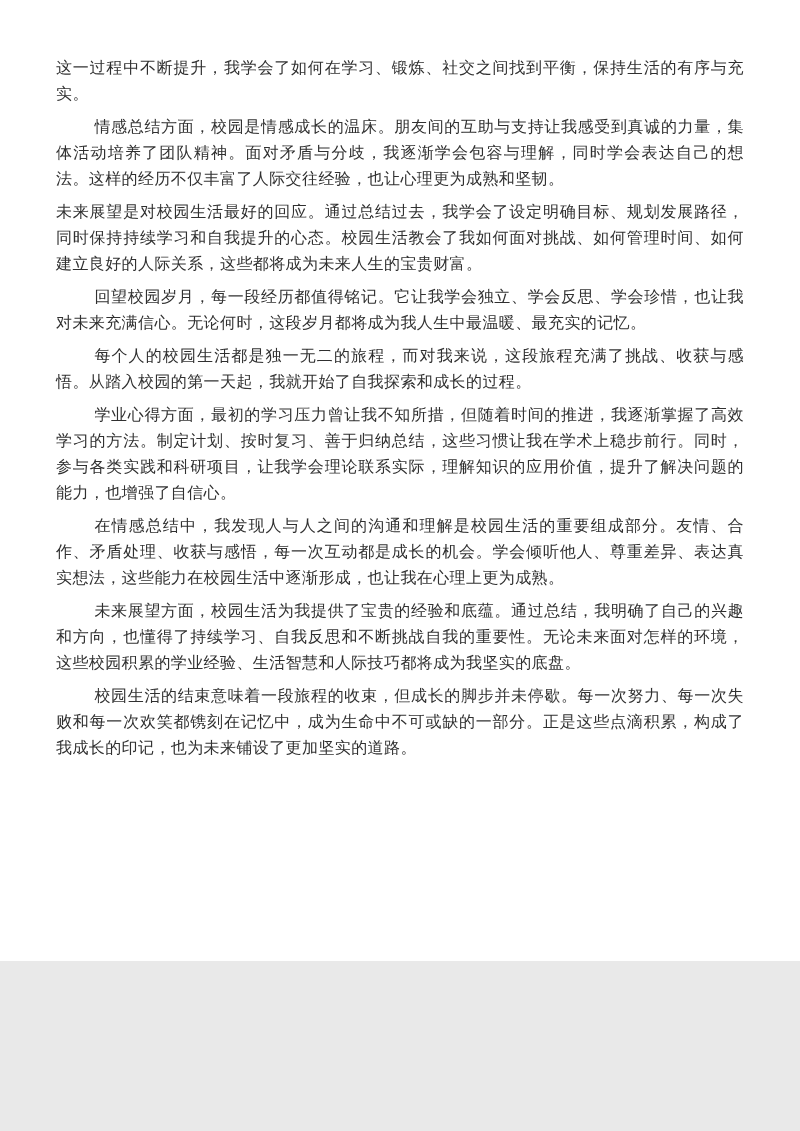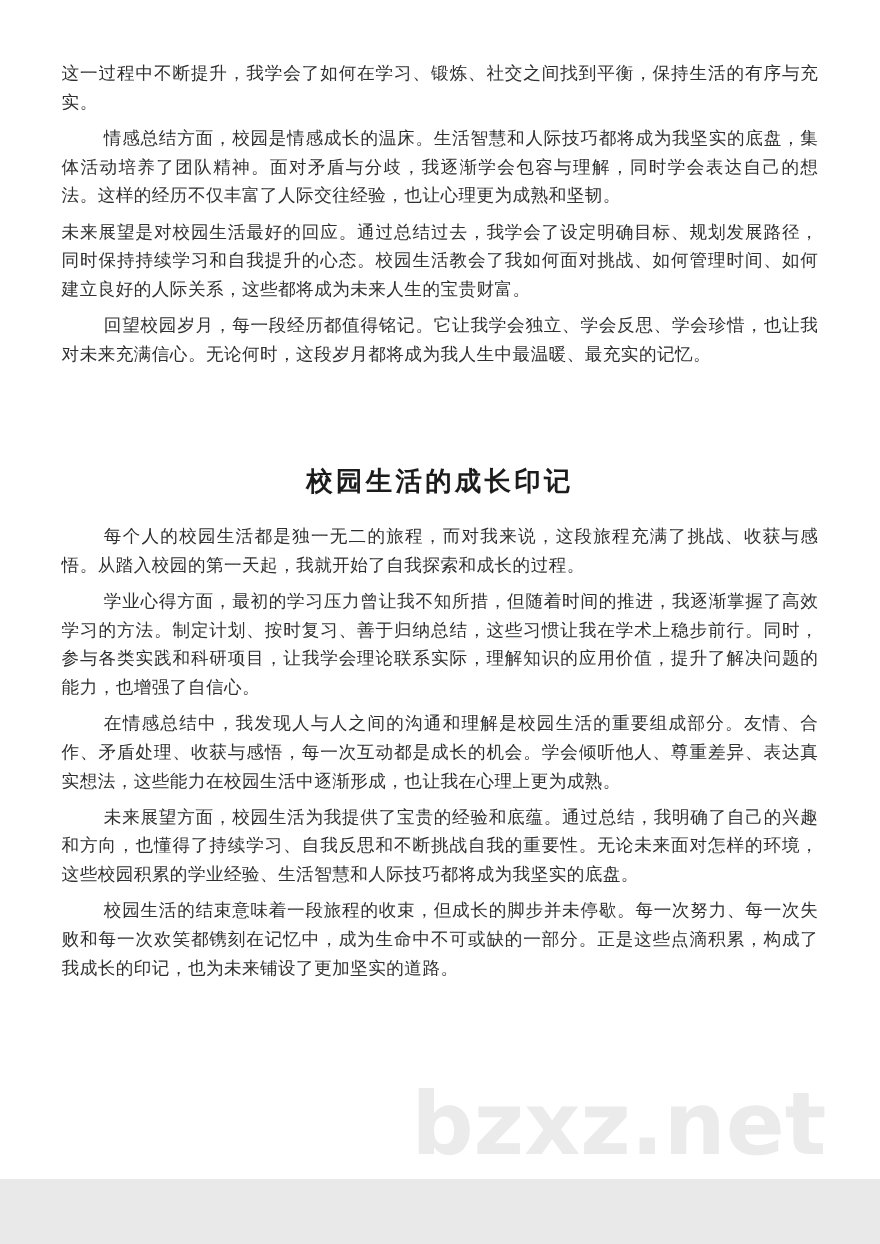--- a/index.html
+++ b/index.html
@@ -1,20 +1,20 @@
 <!DOCTYPE html>
 <html><head>
 <meta charset="utf-8">
 <style>
   * { margin: 0; padding: 0; box-sizing: border-box; }
   html, body { background: #e9e9e9; }
   .page {
     position: relative;
     width: 800px;
-    height: 1072px;
+    height: 961px;
     margin: 0 auto;
     background: #ffffff;
     overflow: hidden;
     font-family: "Liberation Serif", "DejaVu Serif", serif;
     text-decoration: underline;
   }
   .content {
     position: absolute;
     left: 56px;
     top: 55px;
@@ -81,25 +81,24 @@
     letter-spacing: 1.5px;
     color: #8b5cf6;
   }
 </style>
 </head>
 <body>
 
 <div class="page">
   <div class="content">
     <p class="para">这一过程中不断提升，我学会了如何在学习、锻炼、社交之间找到平衡，保持生活的有序与充实。</p>
-    <p class="para indent">情感总结方面，校园是情感成长的温床。生活智慧和人际技巧都将成为我坚实的底盘，集体活动培养了团队精神。面对矛盾与分歧，我逐渐学会包容与理解，同时学会表达自己的想法。这样的经历不仅丰富了人际交往经验，也让心理更为成熟和坚韧。</p>
+    <p class="para indent">情感总结方面，校园是情感成长的温床。朋友间的互助与支持让我感受到真诚的力量，集体活动培养了团队精神。面对矛盾与分歧，我逐渐学会包容与理解，同时学会表达自己的想法。这样的经历不仅丰富了人际交往经验，也让心理更为成熟和坚韧。</p>
     <p class="para">未来展望是对校园生活最好的回应。通过总结过去，我学会了设定明确目标、规划发展路径，同时保持持续学习和自我提升的心态。校园生活教会了我如何面对挑战、如何管理时间、如何建立良好的人际关系，这些都将成为未来人生的宝贵财富。</p>
     <p class="para indent">回望校园岁月，每一段经历都值得铭记。它让我学会独立、学会反思、学会珍惜，也让我对未来充满信心。无论何时，这段岁月都将成为我人生中最温暖、最充实的记忆。</p>
 
-    <h1 class="doc-title">校园生活的成长印记</h1>
 
     <p class="para indent">每个人的校园生活都是独一无二的旅程，而对我来说，这段旅程充满了挑战、收获与感悟。从踏入校园的第一天起，我就开始了自我探索和成长的过程。</p>
     <p class="para indent">学业心得方面，最初的学习压力曾让我不知所措，但随着时间的推进，我逐渐掌握了高效学习的方法。制定计划、按时复习、善于归纳总结，这些习惯让我在学术上稳步前行。同时，参与各类实践和科研项目，让我学会理论联系实际，理解知识的应用价值，提升了解决问题的能力，也增强了自信心。</p>
     <p class="para indent">在情感总结中，我发现人与人之间的沟通和理解是校园生活的重要组成部分。友情、合作、矛盾处理、收获与感悟，每一次互动都是成长的机会。学会倾听他人、尊重差异、表达真实想法，这些能力在校园生活中逐渐形成，也让我在心理上更为成熟。</p>
     <p class="para indent">未来展望方面，校园生活为我提供了宝贵的经验和底蕴。通过总结，我明确了自己的兴趣和方向，也懂得了持续学习、自我反思和不断挑战自我的重要性。无论未来面对怎样的环境，这些校园积累的学业经验、生活智慧和人际技巧都将成为我坚实的底盘。</p>
     <p class="para indent">校园生活的结束意味着一段旅程的收束，但成长的脚步并未停歇。每一次努力、每一次失败和每一次欢笑都镌刻在记忆中，成为生命中不可或缺的一部分。正是这些点滴积累，构成了我成长的印记，也为未来铺设了更加坚实的道路。</p>
   </div>
 
   <div class="watermark">bzxz.net</div>
   <div class="watermark-faint">bzxz.net</div>

